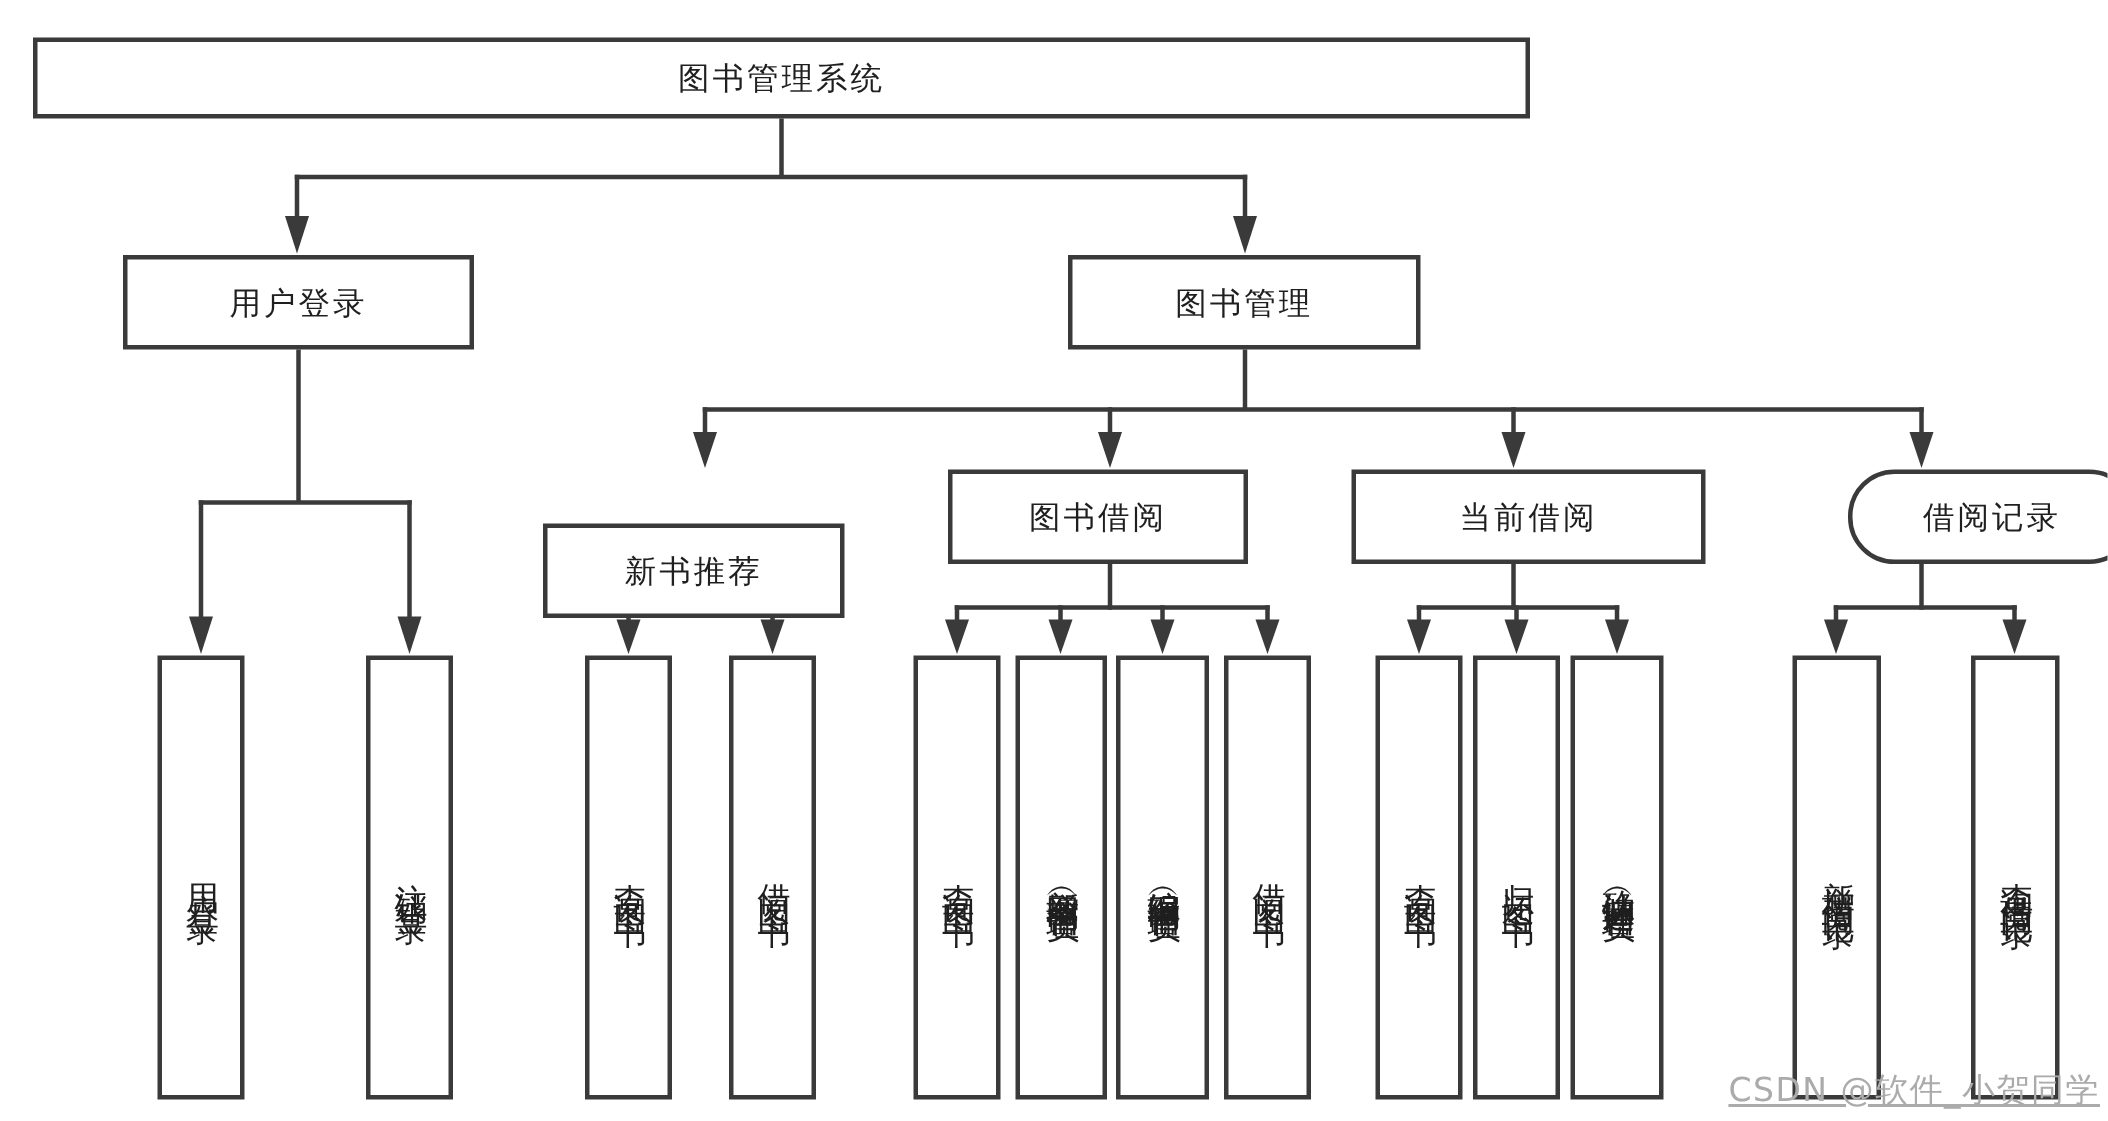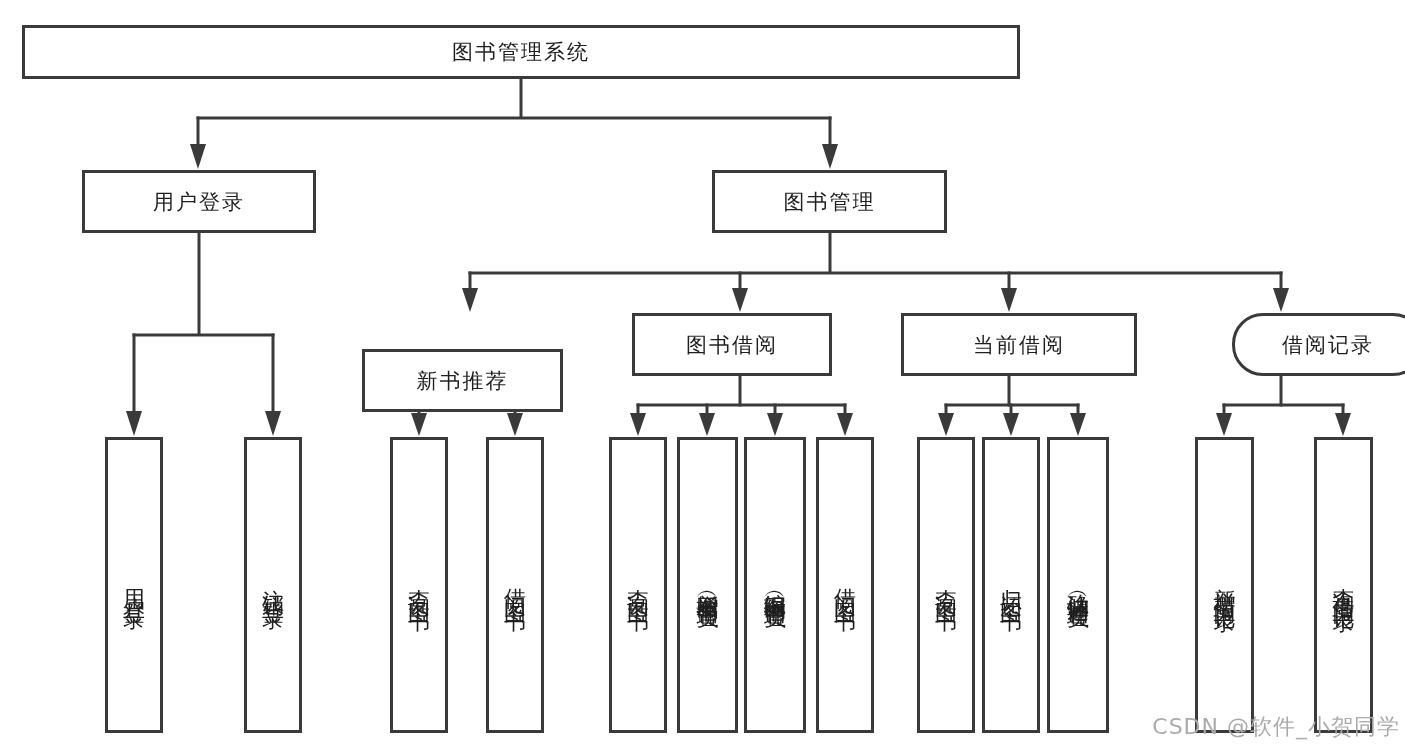--- a/index.html
+++ b/index.html
@@ -28,21 +28,21 @@
   .leaf{
     position:absolute;z-index:2;box-sizing:border-box;top:437px;height:296px;
     border:3px solid var(--line-color);background:var(--box-bg);
     display:flex;align-items:center;justify-content:center;
     writing-mode:vertical-rl;text-orientation:mixed;
     font-size:22px;letter-spacing:7px;line-height:1;
   }
   .leaf.long{letter-spacing:2px;font-size:22px;}
   .watermark{
     position:absolute;z-index:5;right:5px;top:712px;
-    font-size:22px;color:var(--wm-color);letter-spacing:1px;white-space:nowrap;
+    font-size:22px;color:var(--wm-color);letter-spacing:1px;white-space:nowrap;text-decoration:underline;
   }
 </style>
 </head>
 <body>
 
 <div class="stage">
 
   <svg class="connectors" width="1405" height="747" viewBox="0 0 1405 747">
 
     <line x1="521" y1="66" x2="521" y2="118"></line>

